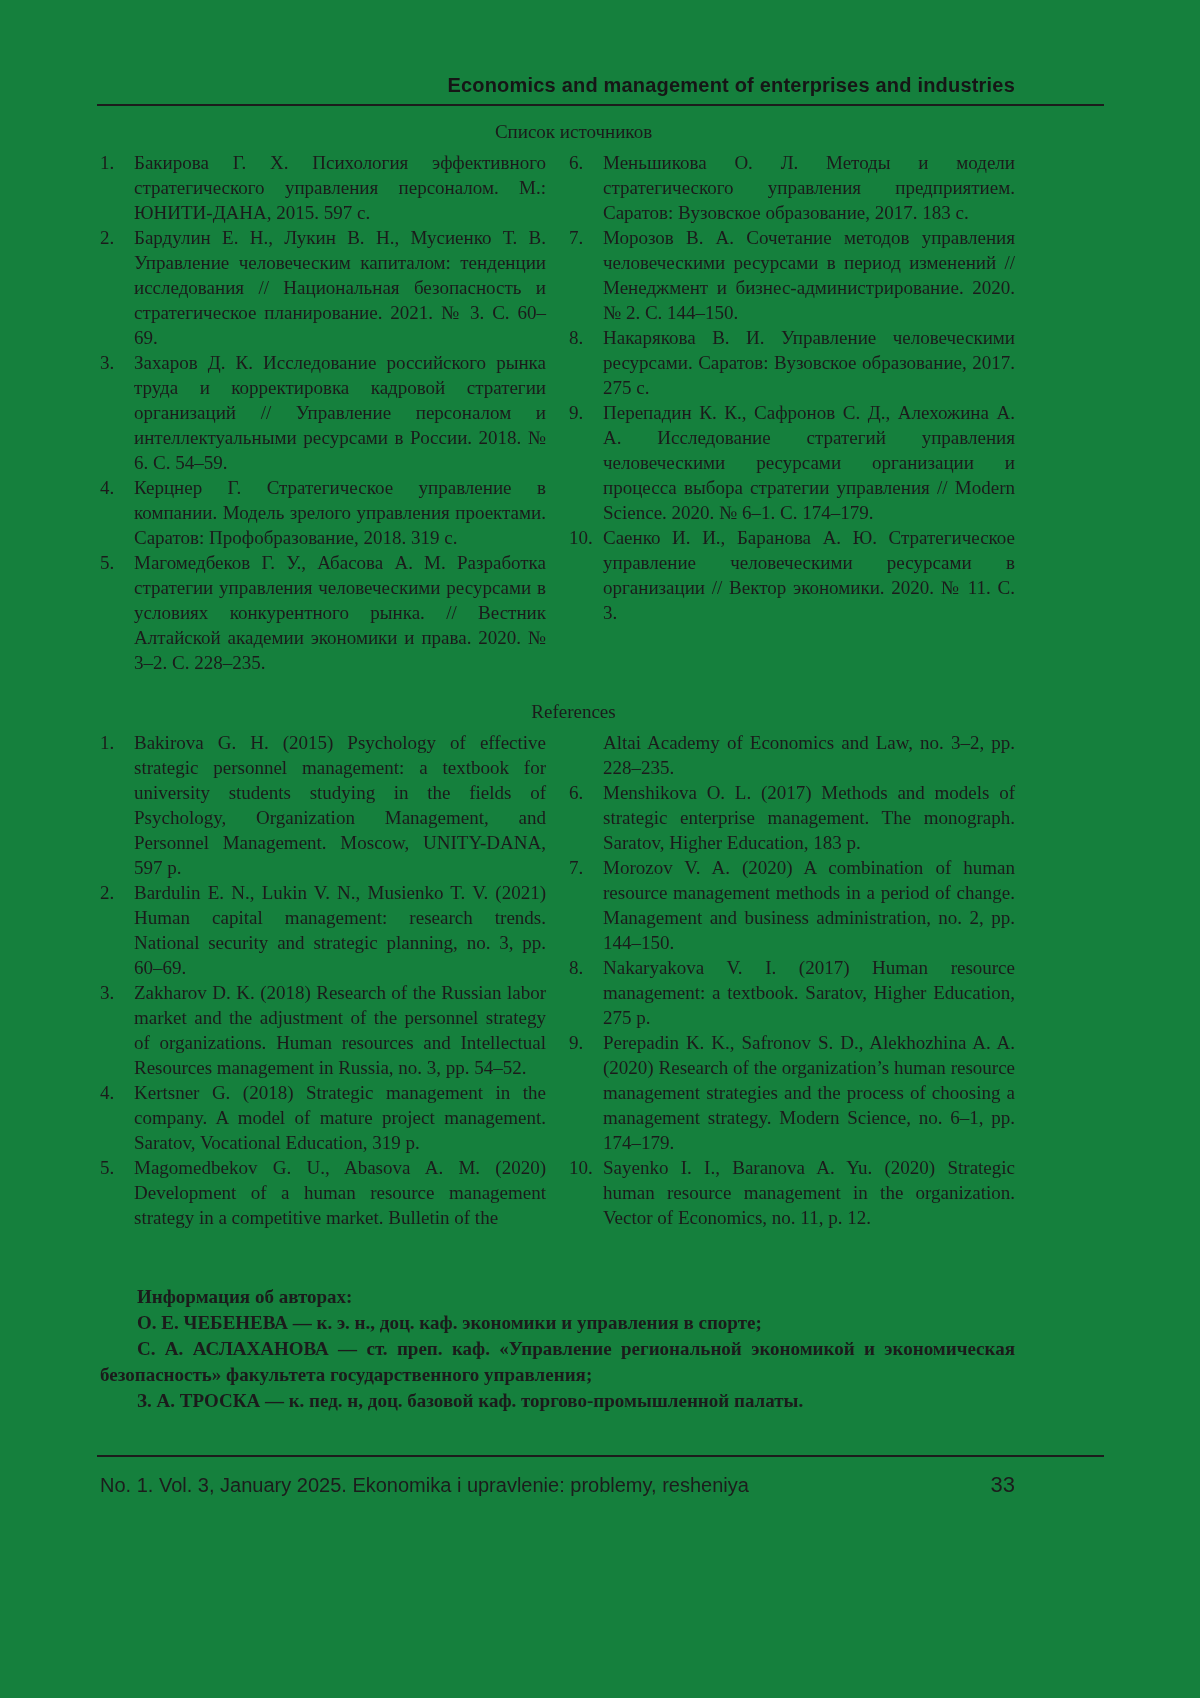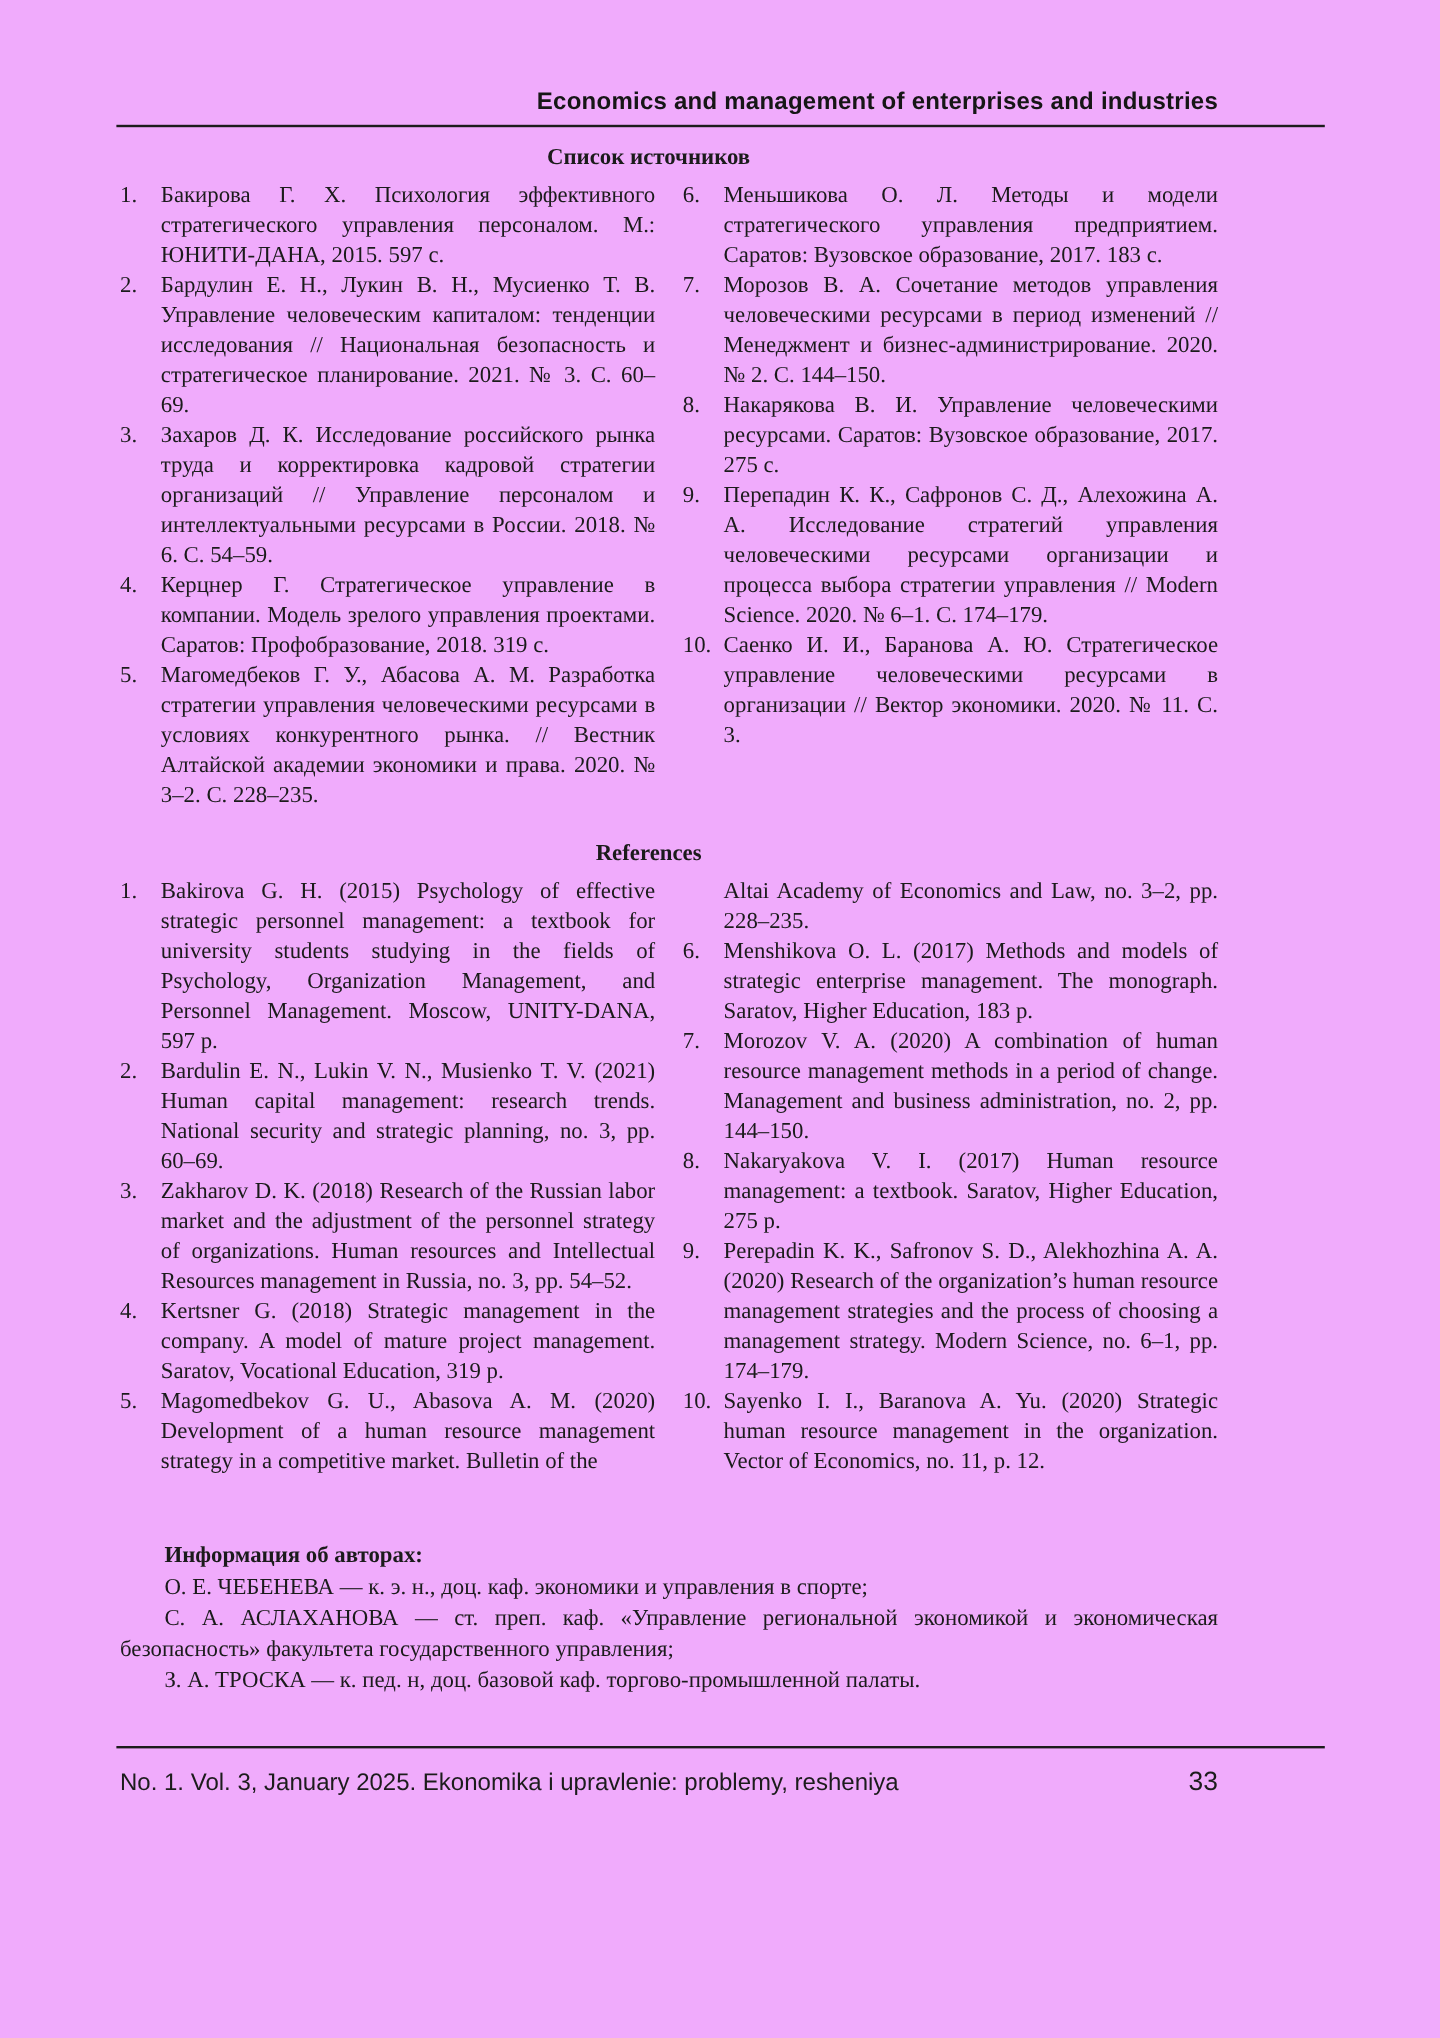--- a/index.html
+++ b/index.html
@@ -1,20 +1,20 @@
 <!DOCTYPE html>
 <html><head>
 <meta charset="utf-8">
 <style>
   html, body { margin: 0; padding: 0; background: #ffffff; }
   .page {
     position: relative;
     width: 1200px;
     height: 1698px;
-    background: #f0abfc;
+    background: #15803d;
     font-family: "Liberation Serif", serif;
     color: #1b1b1b;
     overflow: hidden;
   }
   .header-title {
     position: absolute;
     top: 74px;
     left: 100px;
     width: 915px;
     text-align: right;
@@ -29,24 +29,24 @@
     left: 97px;
     width: 1007px;
     height: 2px;
     background: #1c1c1c;
   }
   .header-rule { top: 104px; }
   .footer-rule { top: 1455px; }
 
   .section-heading {
     position: absolute;
-    left: 83px;
+    left: 116px;
     width: 915px;
     text-align: center;
-    font-weight: bold;
+    font-weight: normal;
     font-size: 19px;
   }
   .sources-heading { top: 121px; }
   .references-heading { top: 701px; }
 
   .ref-columns {
     position: absolute;
     left: 100px;
     width: 915px;
     display: flex;
@@ -81,20 +81,21 @@
   }
   .authors-heading {
     font-weight: bold;
     text-indent: 37px;
     margin: 0;
   }
   .author-line {
     margin: 0;
     text-indent: 37px;
     text-align: justify;
+    font-weight: bold;
   }
 
   .footer {
     position: absolute;
     top: 1472px;
     left: 100px;
     width: 915px;
     display: flex;
     justify-content: space-between;
     align-items: baseline;

